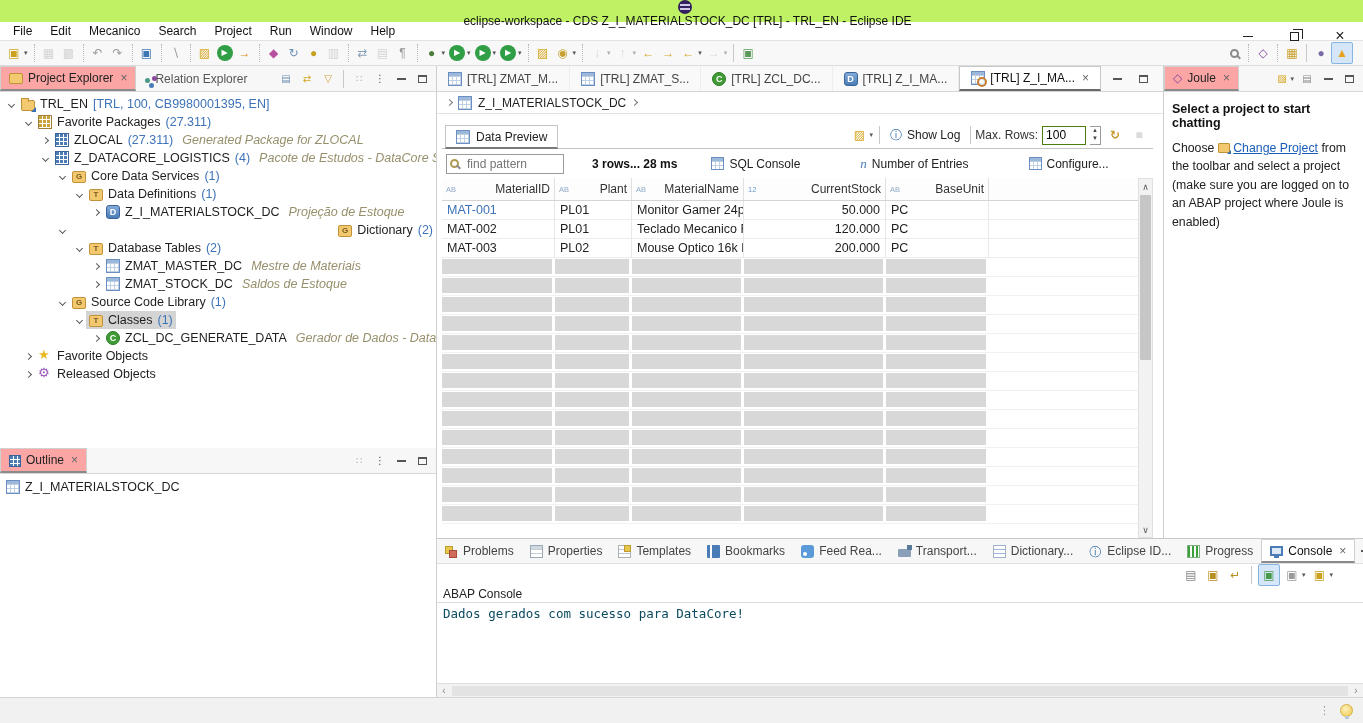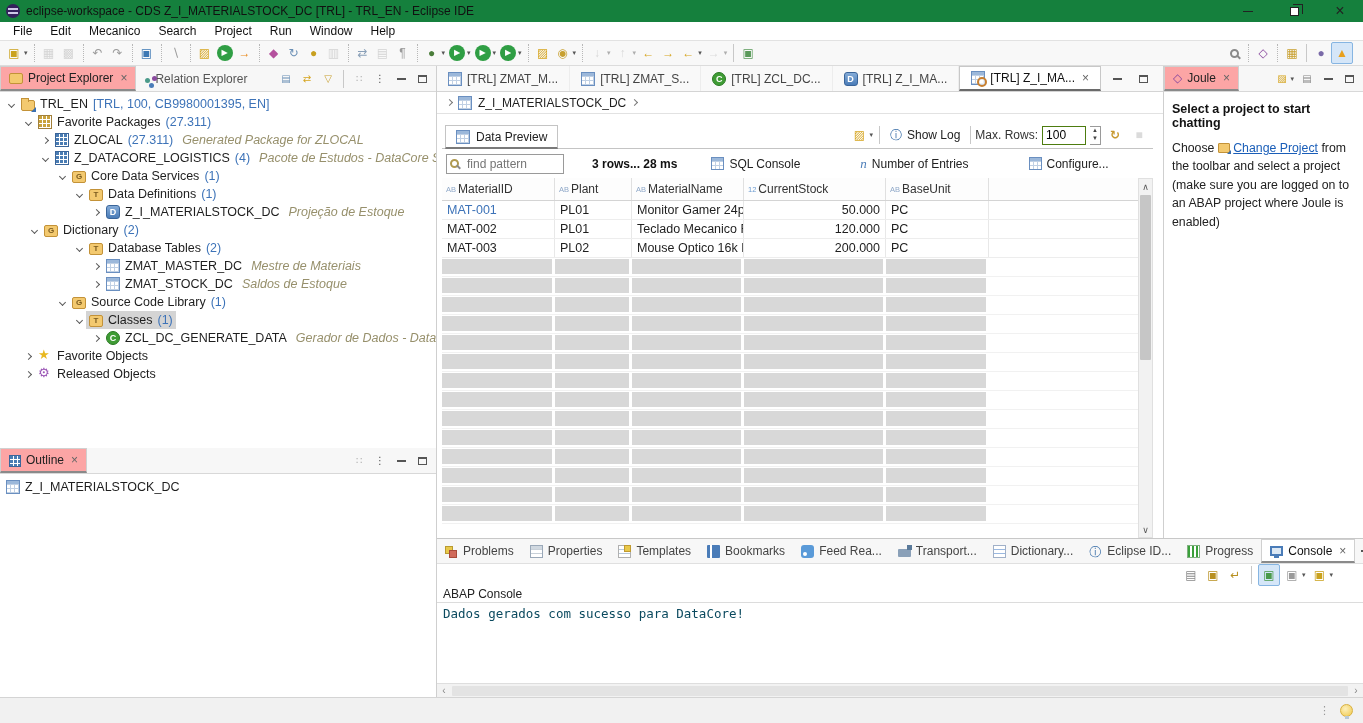--- a/index.html
+++ b/index.html
@@ -1,21 +1,21 @@
 <!DOCTYPE html>
 <html><head>
 <meta charset="utf-8">
 <style>
   * { box-sizing: border-box; margin: 0; padding: 0; }
   html,body { width:1363px; height:723px; overflow:hidden; }
   body { font-family:"Liberation Sans","DejaVu Sans",sans-serif; font-size:12px; color:#1e1e1e; background:#fff; }
   .app { position:relative; width:1363px; height:723px; background:#fff; }
 
   
-  .titlebar { height:22px; display:flex; align-items:center; padding-left:6px; background:#15803d; }
+  .titlebar { height:22px; display:flex; align-items:center; padding-left:6px; background:#bef264;flex-direction:column; }
   .eclipse-logo { width:14px; height:14px; border-radius:50%; background:#34205c; position:relative; overflow:hidden; flex:none; }
   .eclipse-logo::after { content:""; position:absolute; left:2px; right:2px; top:4px; height:2px; background:#cfc8e8; box-shadow:0 4px 0 #cfc8e8; }
   .title-text { margin-left:6px; font-size:12px; color:#111; }
   .win-controls { margin-left:auto; display:flex; height:100%; }
   .win-btn { width:46px; display:flex; align-items:center; justify-content:center; color:#222; }
   .wmin { width:10px; height:1px; background:#222; display:block; }
   .wrestore { width:9px; height:9px; border:1px solid #222; position:relative; display:block; background:#fff; }
   .wrestore::before { content:""; position:absolute; left:2px; top:-4px; width:9px; height:9px; border:1px solid #222; border-left:none; border-bottom:none; }
   .wclose { font-size:16px; line-height:1; }
 
@@ -124,21 +124,21 @@
   .n-icon { font-family:"Liberation Serif",serif; font-style:italic; color:#4a7cb8; font-size:13px; }
   .funnel { color:#d8a820; font-size:11px; }
 
   
   .tbl-wrap { flex:1; position:relative; margin-right:10px; min-height:0; overflow:hidden; }
   .tbl-scroll-pad { position:absolute; inset:0 15px 0 0; overflow:hidden; }
   .thead { height:23px; display:flex; border-bottom:1px solid #d4d4d4; background:#fdfdfd; }
   .th { display:flex; align-items:center; border-right:1px solid #e0e0e0; padding:0 4px; color:#333; }
   .th .typ { font-size:7.5px; color:#8fa8c8; margin-right:2px; flex:none; }
   .th .typ.num { color:#6a9ad0; }
-  .th .lbl { flex:1; text-align:left; }
+  .th .lbl { flex:1; text-align:right; }
   .trow-data { height:19px; display:flex; align-items:center; border-bottom:1px solid #ededed; }
   .td { padding:0 5px; border-right:1px solid #e8e8e8; white-space:nowrap; overflow:hidden; font-size:12.5px; height:100%; display:flex; align-items:center; }
   .td.right { justify-content:flex-end; }
   .td.link { color:#3d73b8; }
   .erow { height:19px; display:flex; border-bottom:1px solid #f1f1f1; }
   .ecell { background:#d8d8d8; height:15px; margin-top:1px; margin-right:3px; }
   .c0 { width:113px; } .c1 { width:77px; } .c2 { width:112px; } .c3 { width:142px; } .c4 { width:103px; }
   .ec0 { width:110px; } .ec1 { width:74px; } .ec2 { width:109px; } .ec3 { width:139px; } .ec4 { width:100px; }
   .vscroll { position:absolute; right:0; top:0; bottom:0; width:15px; background:#f2f2f2; border:1px solid #e0e0e0; display:flex; flex-direction:column; align-items:center; }
   .vscroll .arr { height:15px; display:flex; align-items:center; justify-content:center; color:#555; font-size:9px; width:100%; }
@@ -460,21 +460,21 @@
           <div class="trow" style="padding-left: 89px;">
             <span class="expander">
               <span class="chev right"></span>
             </span>
             <span class="row-content">
               <span class="ticon i-ddls"></span>
               <span class="t-label">Z_I_MATERIALSTOCK_DC</span>
               <span class="t-desc">Projeção de Estoque</span>
             </span>
           </div>
-          <div class="trow" style="padding-left: 27px;">
+          <div class="trow" style="padding-left: 55px; justify-content: space-between;">
             <span class="expander">
               <span class="chev down"></span>
             </span>
             <span class="row-content">
               <span class="ticon i-folderg"></span>
               <span class="t-label">Dictionary</span>
               <span class="t-count">(2)</span>
             </span>
           </div>
           <div class="trow" style="padding-left: 72px;">

